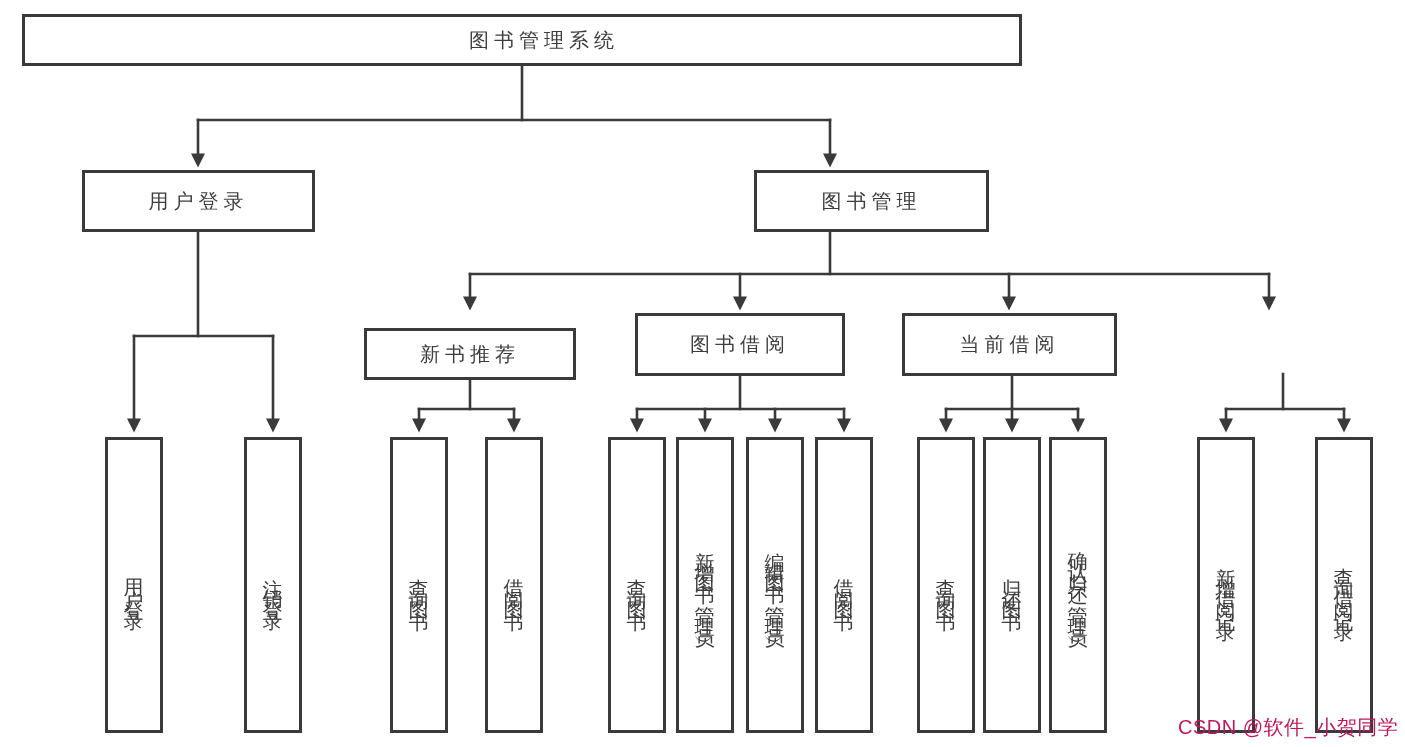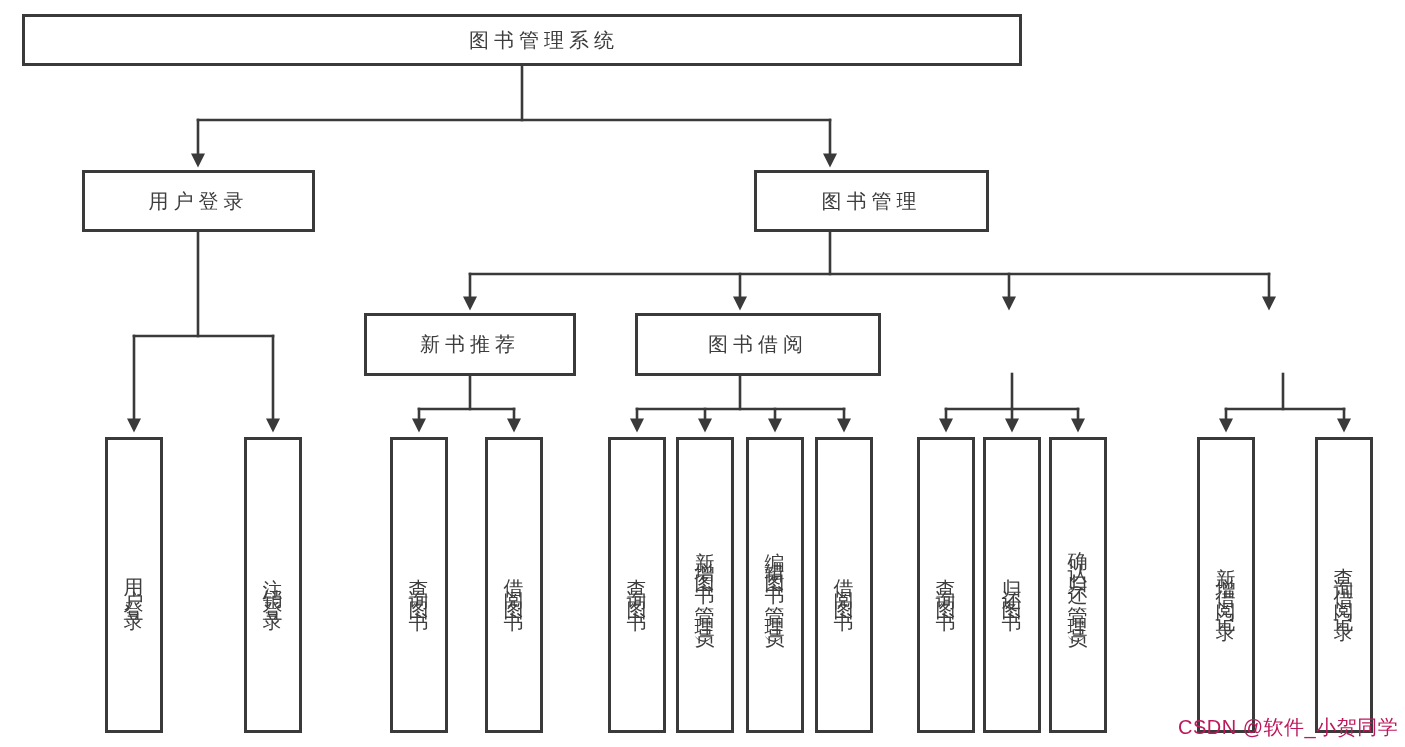--- a/index.html
+++ b/index.html
@@ -111,25 +111,28 @@
     <span>图书管理系统</span>
   </div>
 
   <div class="node hbox" style="left:82px; top:170px; width:233px; height:62px;">
     <span>用户登录</span>
   </div>
   <div class="node hbox" style="left:754px; top:170px; width:235px; height:62px;">
     <span>图书管理</span>
   </div>
 
-  <div class="node hbox" style="left:364px; top:313px; width:212px; height:63px;">
+  <div class="node hbox" style="left:364px; top:328px; width:212px; height:52px;">
     <span>新书推荐</span>
   </div>
-  <div class="node hbox" style="left:635px; top:313px; width:246px; height:63px;">
+  <div class="node hbox" style="left:635px; top:313px; width:210px; height:63px;">
     <span>图书借阅</span>
+  </div>
+  <div class="node hbox" style="left:902px; top:313px; width:215px; height:63px;">
+    <span>当前借阅</span>
   </div>
 
   <div class="node vbox" style="left:105px; top:437px; width:58px; height:296px;">
     <span>用户登录</span>
   </div>
   <div class="node vbox" style="left:244px; top:437px; width:58px; height:296px;">
     <span>注销登录</span>
   </div>
 
   <div class="node vbox" style="left:390px; top:437px; width:58px; height:296px;">

